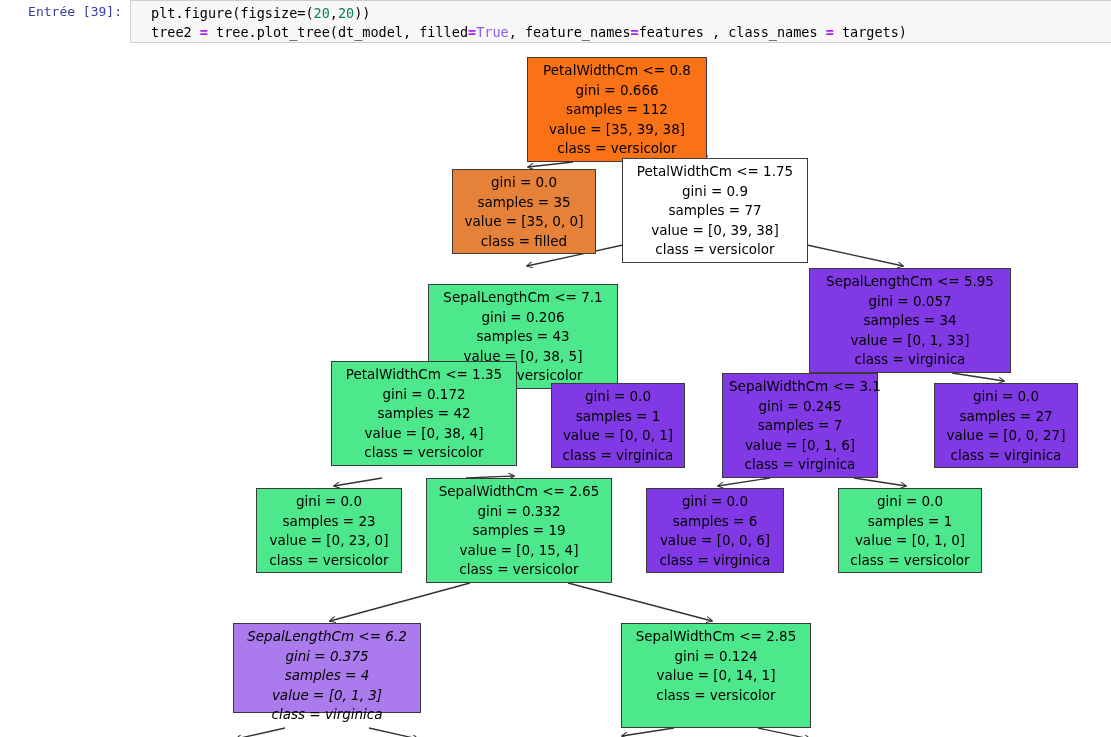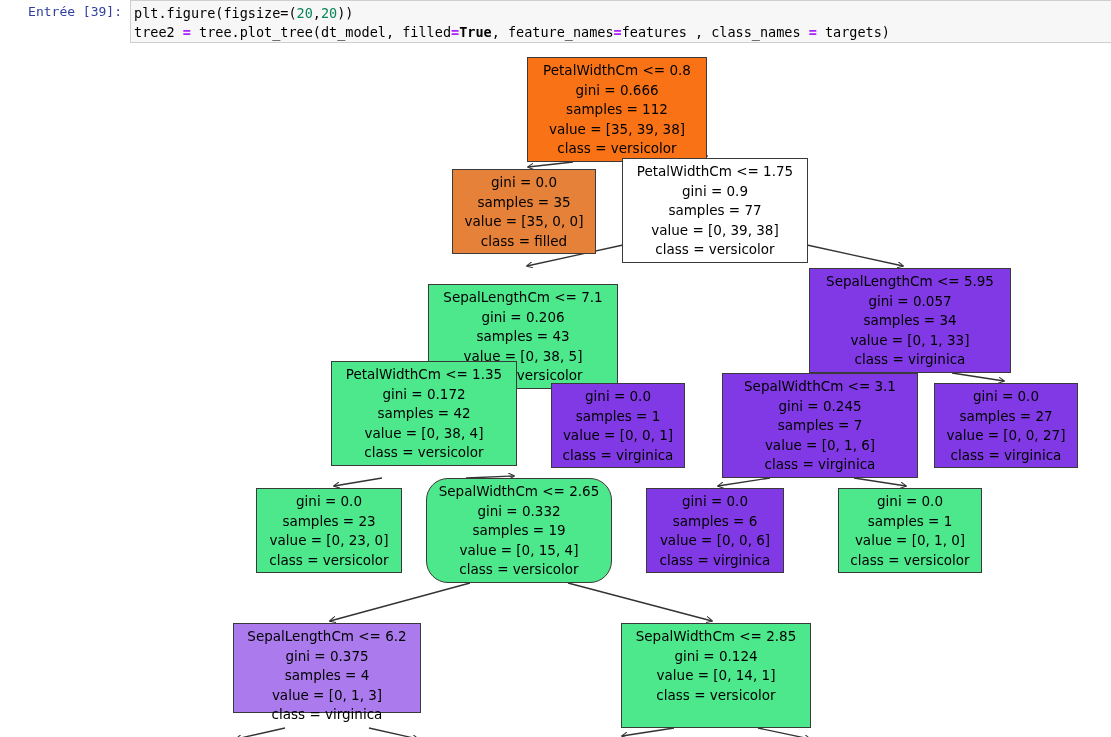--- a/index.html
+++ b/index.html
@@ -40,32 +40,32 @@
     position: absolute;
     left: 130px;
     top: 0px;
     right: 0;
     height: 43px;
     background: #f7f7f7;
     border-top: 1px solid #cfcfcf;
     border-bottom: 1px solid #cfcfcf;
     border-left: 1px solid #cfcfcf;
     box-sizing: border-box;
-    padding: 3px 0 0 3px;
+    padding: 3px 0 0 20px;
   }
   .code-line {
     font-family: "DejaVu Sans Mono", monospace;
     font-size: 13.5px;
     line-height: 19px;
     color: #000000;
     white-space: pre;
   }
   .tok-num  { color: #098658; }
   .tok-op   { color: #aa22ff; font-weight: bold; }
-  .tok-kw   { color: #000000; font-weight: bold; }
+  .tok-kw   { color: #8b5cf6; font-weight: normal; }
 
   
   #tree-canvas {
     position: absolute;
     left: 0;
     top: 45px;
     width: 1111px;
     height: 692px;
     background: #ffffff;
   }
@@ -170,59 +170,59 @@
         <span class="nline">samples = 42</span>
         <span class="nline">value = [0, 38, 4]</span>
         <span class="nline">class = versicolor</span>
       </div>
       <div class="tree-node" style="left: 551px; top: 338px; width: 134px; height: 85px; background: rgb(129, 57, 229);">
         <span class="nline">gini = 0.0</span>
         <span class="nline">samples = 1</span>
         <span class="nline">value = [0, 0, 1]</span>
         <span class="nline">class = virginica</span>
       </div>
-      <div class="tree-node" style="left: 722px; top: 328px; width: 196px; height: 105px; background: rgb(129, 57, 229);">
+      <div class="tree-node" style="left: 722px; top: 328px; width: 156px; height: 105px; background: rgb(129, 57, 229);">
         <span class="nline">SepalWidthCm &lt;= 3.1</span>
         <span class="nline">gini = 0.245</span>
         <span class="nline">samples = 7</span>
         <span class="nline">value = [0, 1, 6]</span>
         <span class="nline">class = virginica</span>
       </div>
       <div class="tree-node" style="left: 934px; top: 338px; width: 144px; height: 85px; background: rgb(129, 57, 229);">
         <span class="nline">gini = 0.0</span>
         <span class="nline">samples = 27</span>
         <span class="nline">value = [0, 0, 27]</span>
         <span class="nline">class = virginica</span>
       </div>
       <div class="tree-node" style="left: 256px; top: 443px; width: 146px; height: 85px; background: rgb(77, 232, 139);">
         <span class="nline">gini = 0.0</span>
         <span class="nline">samples = 23</span>
         <span class="nline">value = [0, 23, 0]</span>
         <span class="nline">class = versicolor</span>
       </div>
-      <div class="tree-node" style="left: 426px; top: 433px; width: 186px; height: 105px; background: rgb(77, 232, 139); border-radius: 22px;">
+      <div class="tree-node" style="left: 426px; top: 433px; width: 186px; height: 105px; background: rgb(77, 232, 139);">
         <span class="nline">SepalWidthCm &lt;= 2.65</span>
         <span class="nline">gini = 0.332</span>
         <span class="nline">samples = 19</span>
         <span class="nline">value = [0, 15, 4]</span>
         <span class="nline">class = versicolor</span>
       </div>
       <div class="tree-node" style="left: 646px; top: 443px; width: 138px; height: 85px; background: rgb(129, 57, 229);">
         <span class="nline">gini = 0.0</span>
         <span class="nline">samples = 6</span>
         <span class="nline">value = [0, 0, 6]</span>
         <span class="nline">class = virginica</span>
       </div>
       <div class="tree-node" style="left: 838px; top: 443px; width: 144px; height: 85px; background: rgb(77, 232, 139);">
         <span class="nline">gini = 0.0</span>
         <span class="nline">samples = 1</span>
         <span class="nline">value = [0, 1, 0]</span>
         <span class="nline">class = versicolor</span>
       </div>
-      <div class="tree-node" style="left: 233px; top: 578px; width: 188px; height: 90px; background: rgb(171, 123, 238);">
+      <div class="tree-node" style="left: 233px; top: 578px; width: 188px; height: 90px; background: rgb(171, 123, 238); font-style: italic;">
         <span class="nline">SepalLengthCm &lt;= 6.2</span>
         <span class="nline">gini = 0.375</span>
         <span class="nline">samples = 4</span>
         <span class="nline">value = [0, 1, 3]</span>
         <span class="nline">class = virginica</span>
       </div>
       <div class="tree-node" style="left: 621px; top: 578px; width: 190px; height: 105px; background: rgb(77, 232, 139);">
         <span class="nline">SepalWidthCm &lt;= 2.85</span>
         <span class="nline">gini = 0.124</span>
         <span class="nline">value = [0, 14, 1]</span>

